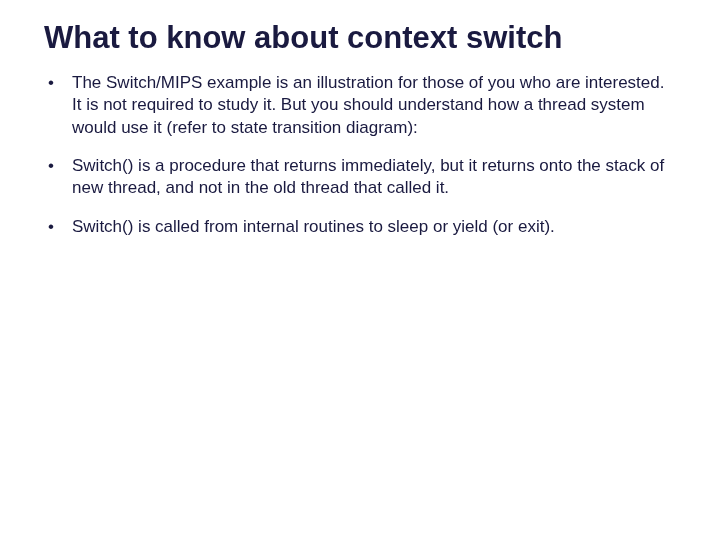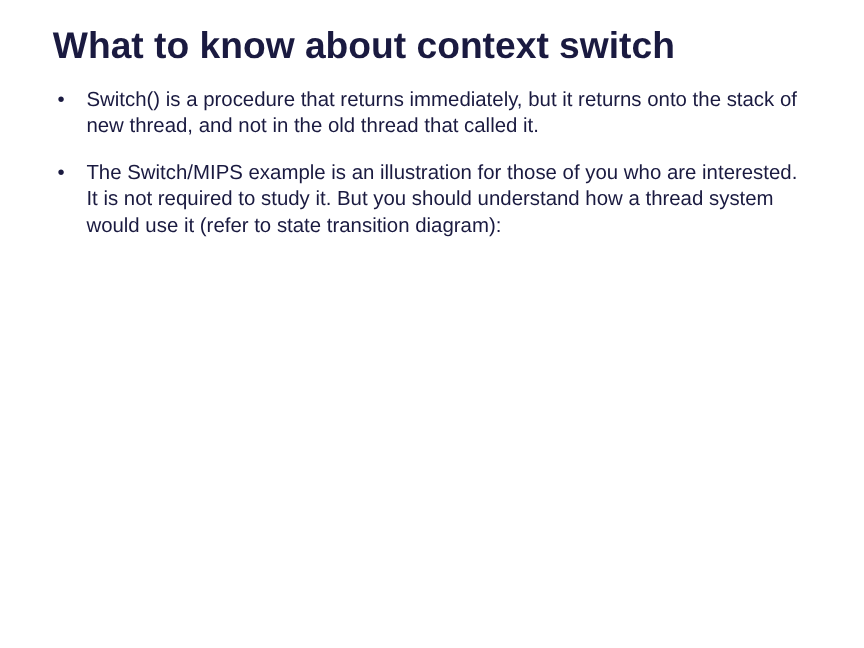--- a/index.html
+++ b/index.html
@@ -45,16 +45,17 @@
     font-size: 17px;
     color: #1a1a40;
   }
 </style>
 </head>
 <body>
 
 <div class="slide">
   <h1 class="title">What to know about context switch</h1>
   <ul class="bullets">
+    <li>The Switch/MIPS example is an illustration for those of you who are interested.  It is not required to study it.  But you should understand how a thread system would use it (refer to state transition diagram):</li>
     <li>Switch() is a procedure that returns immediately, but it returns onto the stack of new thread, and not in the old thread that called it.</li>
-    <li>The Switch/MIPS example is an illustration for those of you who are interested.  It is not required to study it.  But you should understand how a thread system would use it (refer to state transition diagram):</li>
+    <li>Switch() is called from internal routines to sleep or yield (or exit).</li>
   </ul>
 </div>
 
 </body></html>

